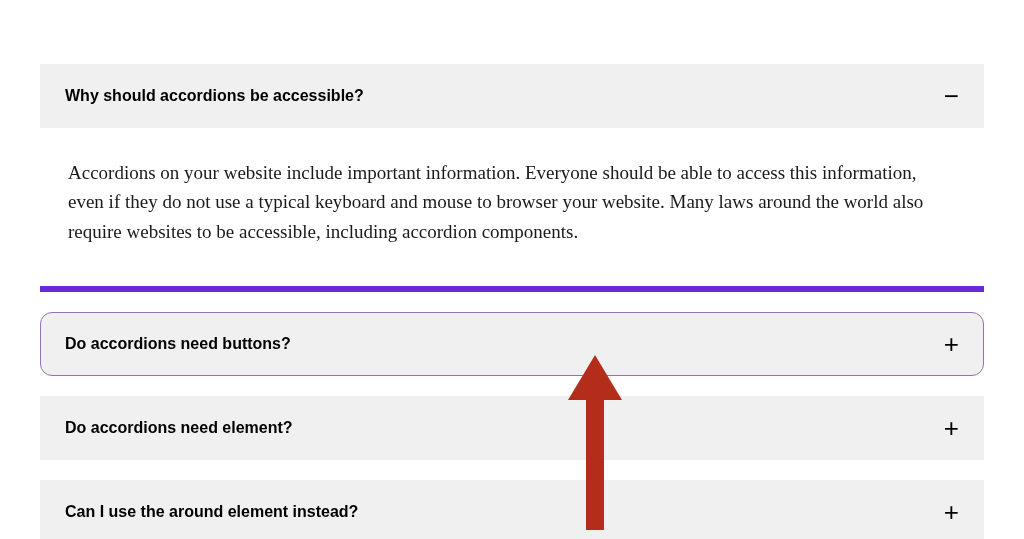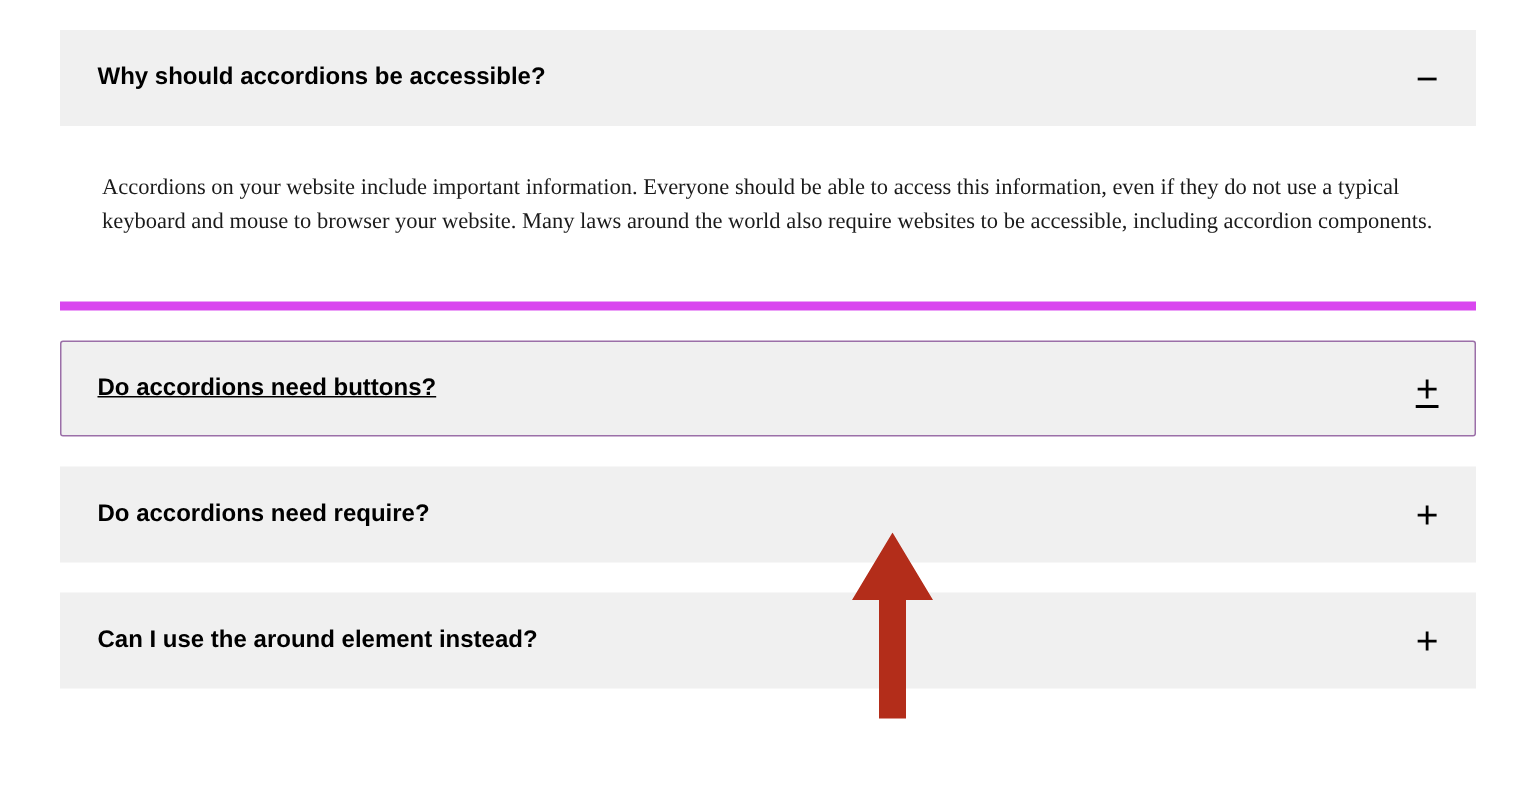--- a/index.html
+++ b/index.html
@@ -27,47 +27,47 @@
       background: #f0f0f0;
       padding: 18px 24px;
       display: flex;
       justify-content: space-between;
       align-items: center;
       cursor: pointer;
       border: 1px solid transparent;
     }
     .accordion-header.focused {
       border: 1.5px solid #9b6fa8;
-      border-radius: 2px;
-      text-decoration: underline;
+      border-radius: 12px;
     }
     .accordion-header-label {
       font-weight: 700;
       font-size: 16px;
       color: #000;
     }
     .accordion-toggle-icon {
       font-size: 26px;
       font-weight: 400;
       line-height: 1;
       color: #000;
       user-select: none;
     }
     .accordion-panel {
       background: #ffffff;
       padding: 30px 28px 40px 28px;
       font-family: Georgia, "Times New Roman", serif;
-      font-size: 15px;
+      font-size: 19px;
       line-height: 1.55;
       color: #1a1a1a;
       border-top: none;
     }
     .expanded-wrapper {
-      background: #d946ef;
+      background: #6d28d9;
       padding-bottom: 6px;
+      margin-top: 44px;
     }
     .arrow-annotation {
       position: absolute;
       left: 560px;
       top: 355px;
       pointer-events: none;
     }
   </style>
 </head>
 <body>
@@ -86,21 +86,21 @@
 
   <div class="accordion-item">
     <div class="accordion-header focused">
       <span class="accordion-header-label">Do accordions need buttons?</span>
       <span class="accordion-toggle-icon">+</span>
     </div>
   </div>
 
   <div class="accordion-item">
     <div class="accordion-header">
-      <span class="accordion-header-label">Do accordions need require?</span>
+      <span class="accordion-header-label">Do accordions need element?</span>
       <span class="accordion-toggle-icon">+</span>
     </div>
   </div>
 
   <div class="accordion-item">
     <div class="accordion-header">
       <span class="accordion-header-label">Can I use the around element instead?</span>
       <span class="accordion-toggle-icon">+</span>
     </div>
   </div>

